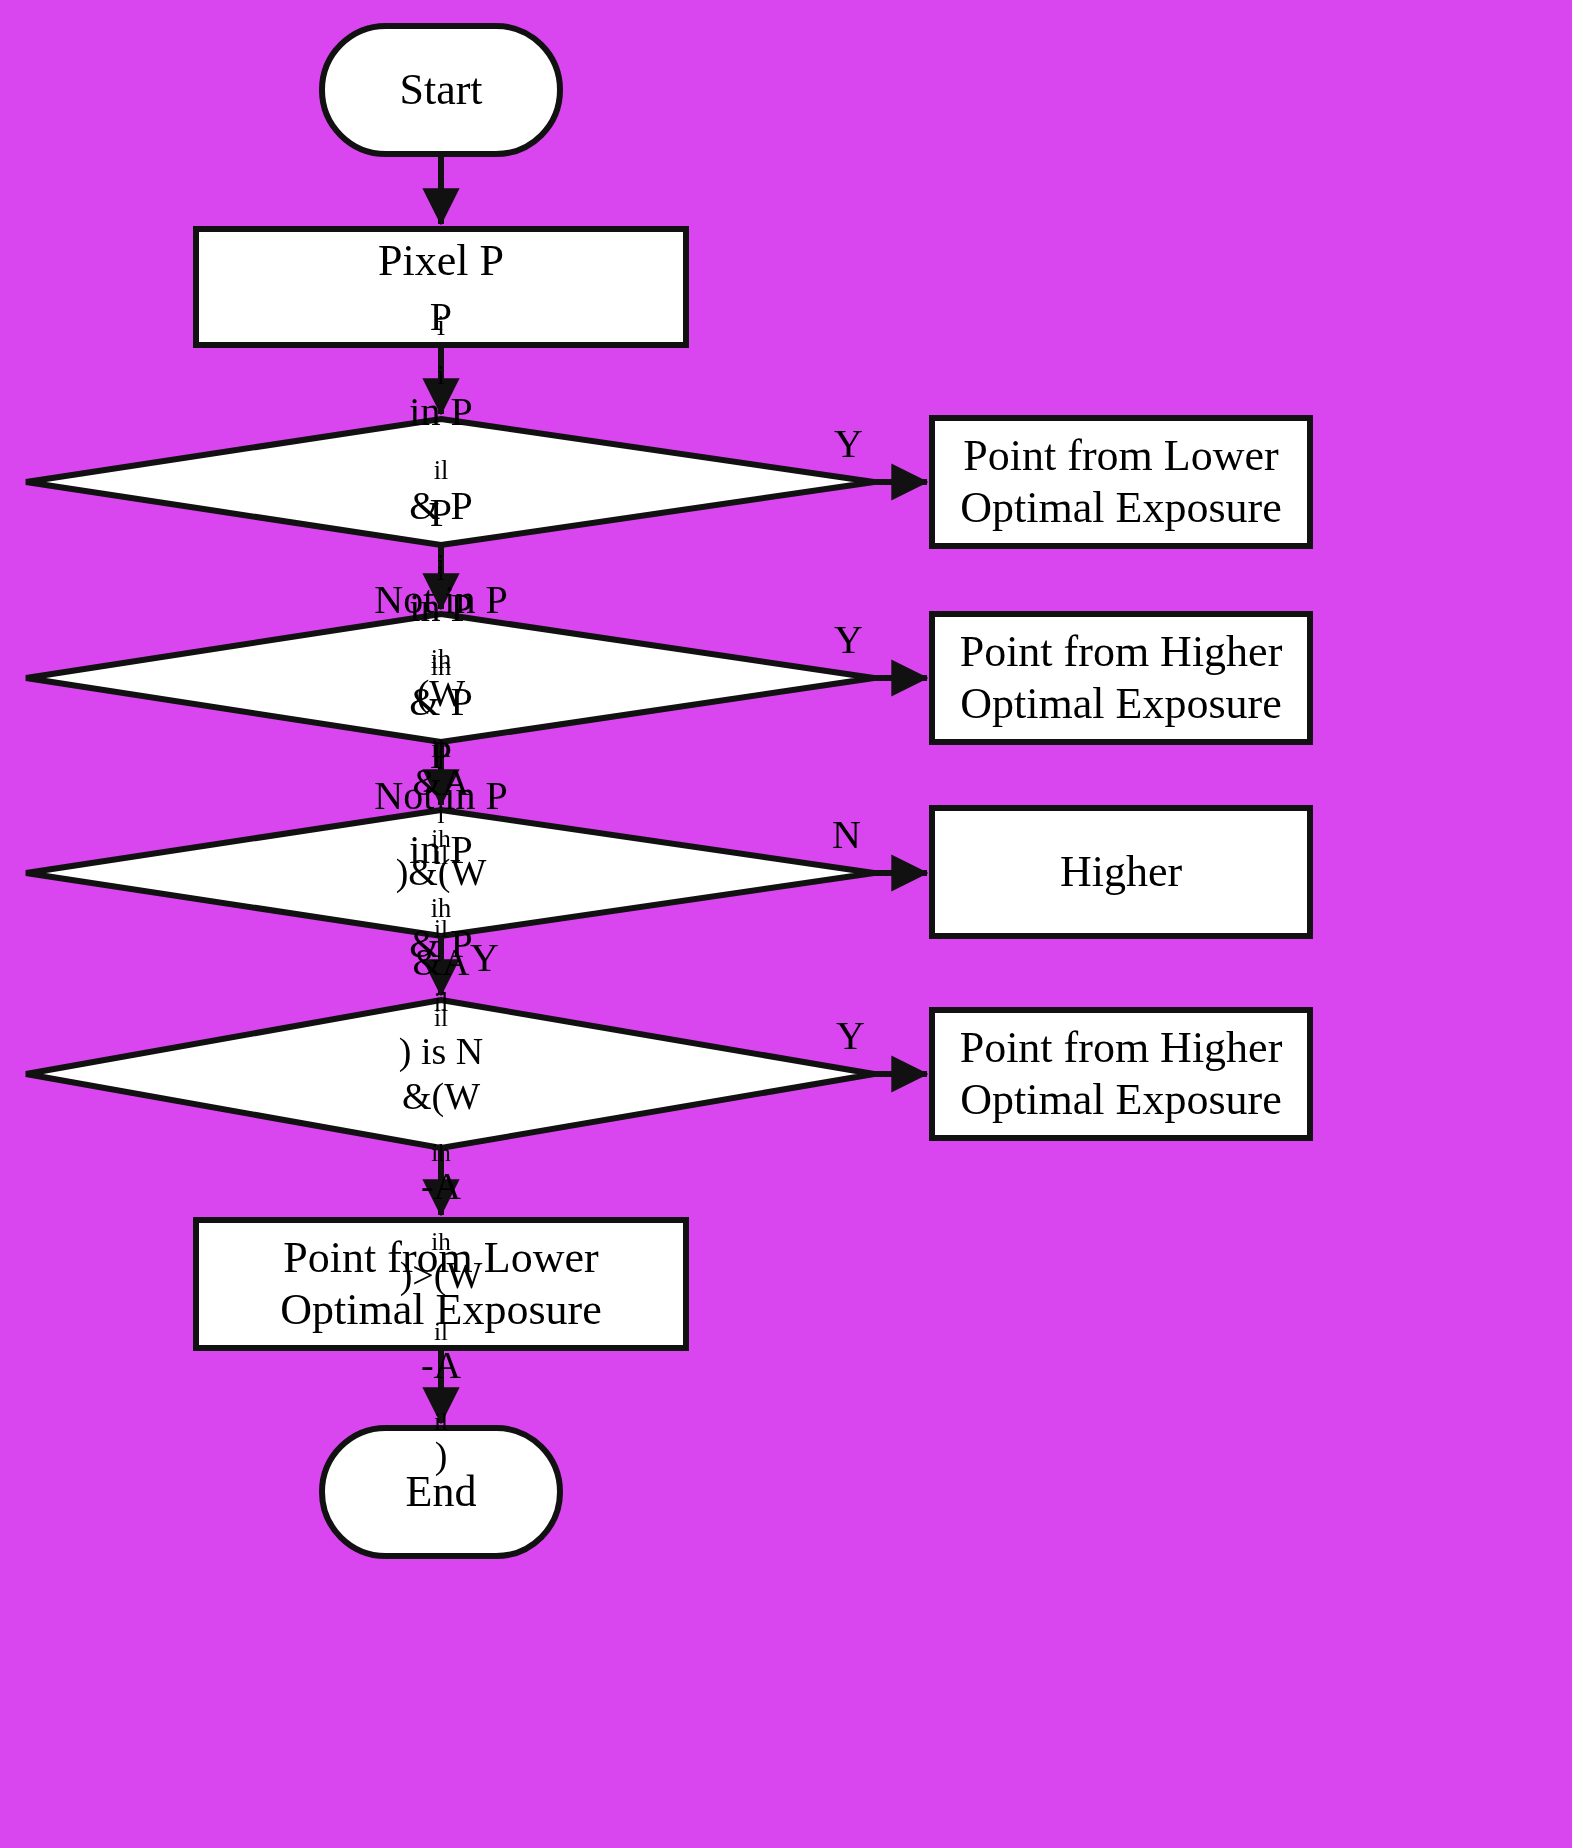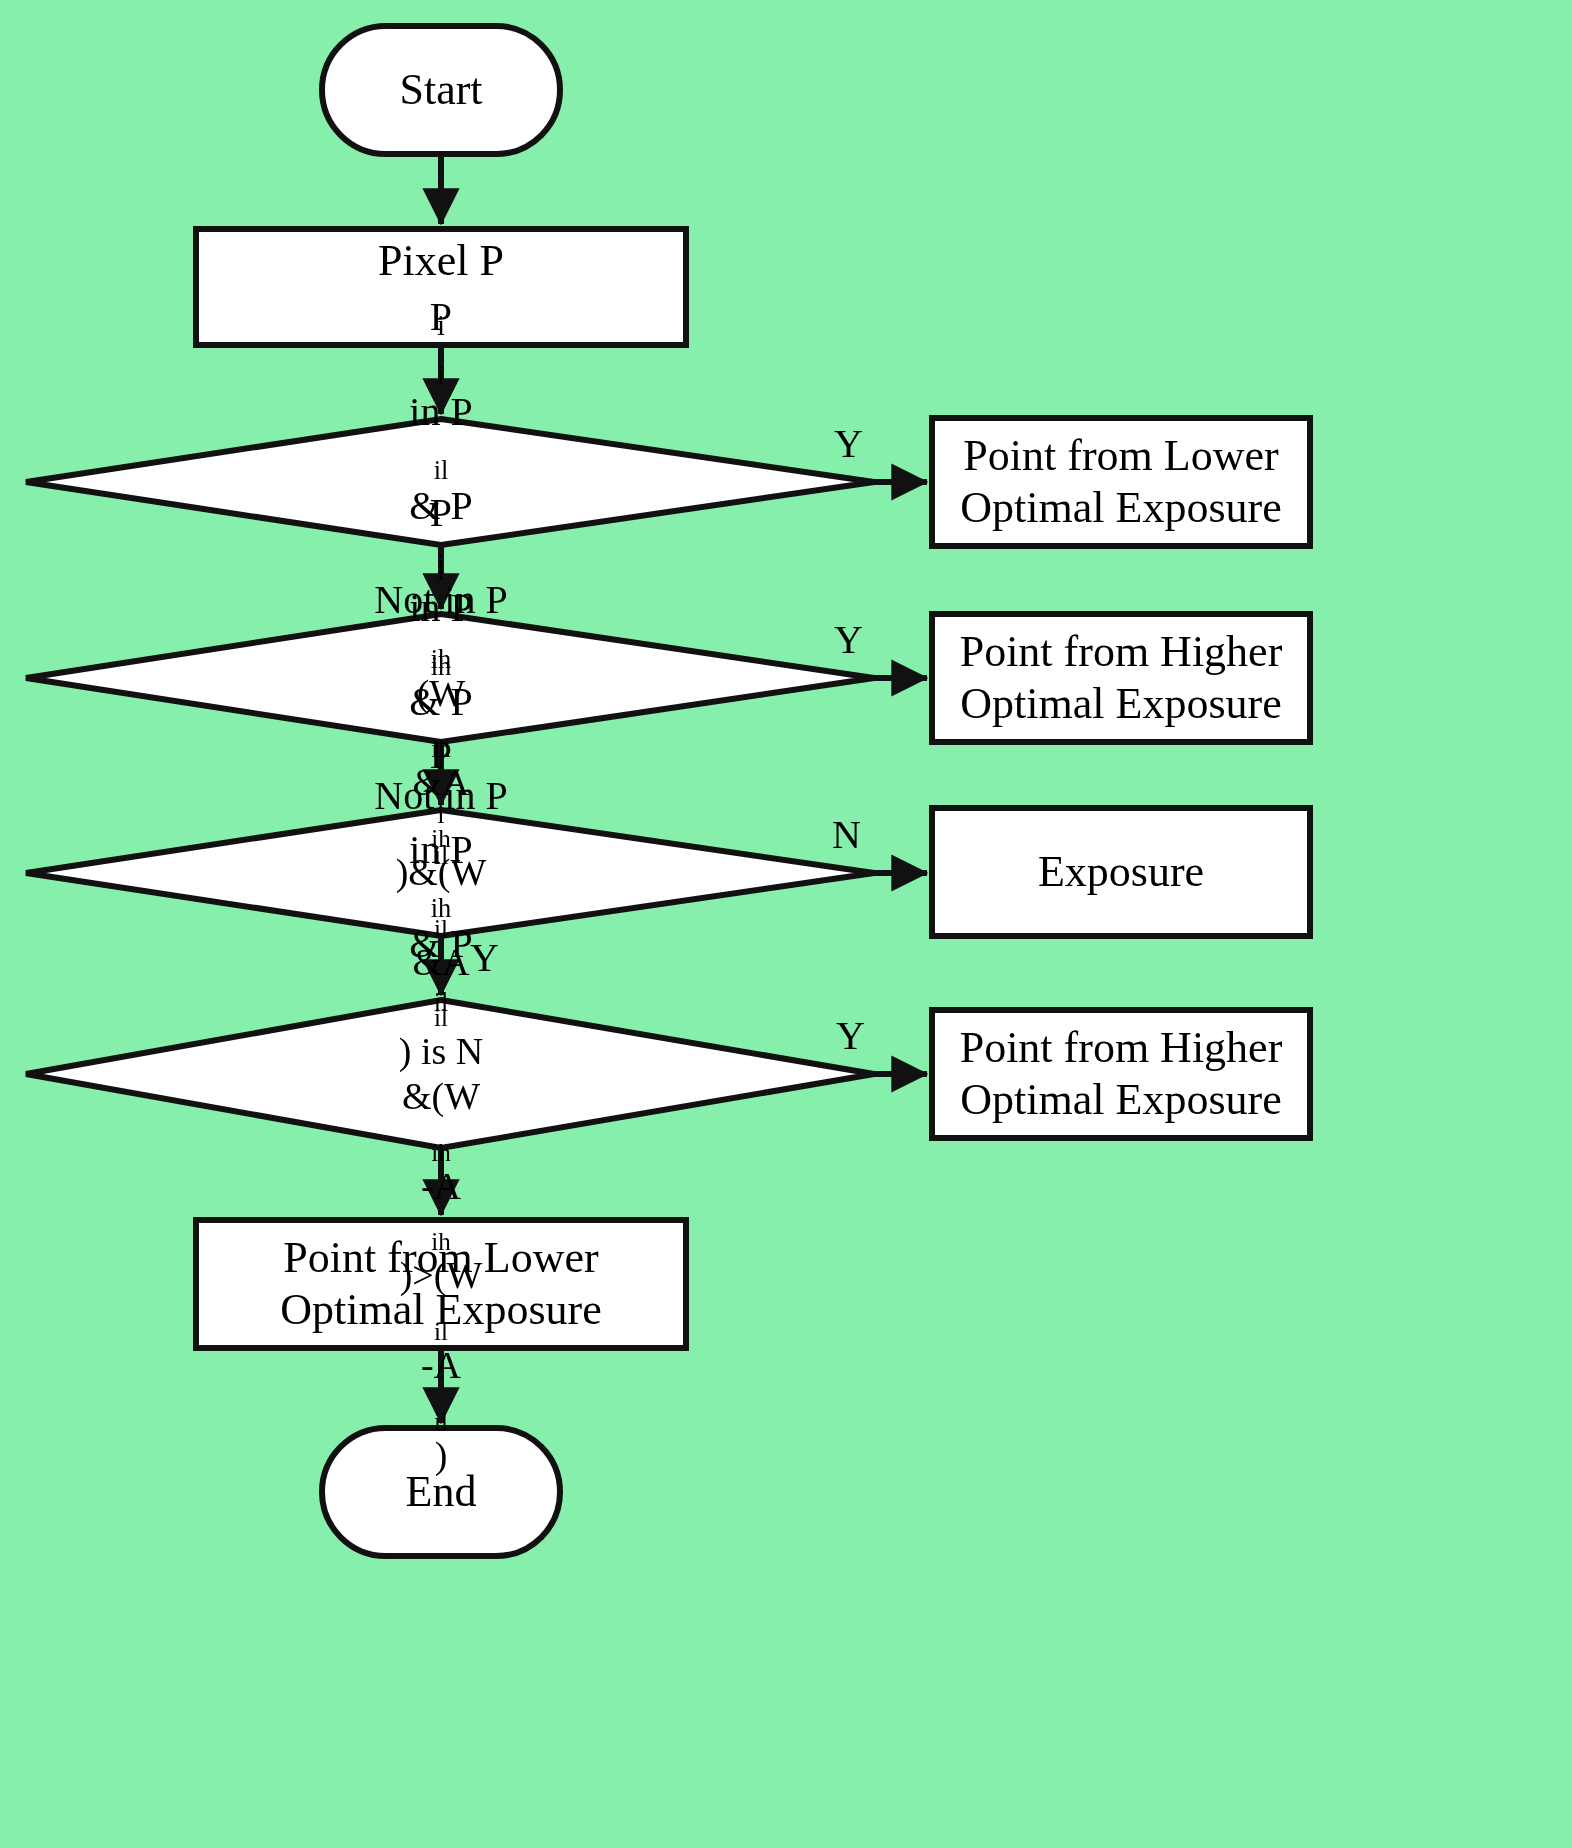--- a/index.html
+++ b/index.html
@@ -1,18 +1,18 @@
 <!DOCTYPE html>
 <html><head>
 <meta charset="utf-8">
 <title>Pixel Exposure Selection Flowchart</title>
 <style>
   html,body{margin:0;padding:0;background:#ffffff;}
   body{font-family:"Liberation Serif","DejaVu Serif",serif;color:#000;}
-  #stage{position:relative;width:1572px;height:1848px;background:#86efac;overflow:hidden;}
+  #stage{position:relative;width:1572px;height:1848px;background:#d946ef;overflow:hidden;}
   #svg-layer{position:absolute;left:0;top:0;width:1572px;height:1848px;}
   .node-text{
     position:absolute;
     display:flex;
     align-items:center;
     justify-content:center;
     text-align:center;
     line-height:1.18;
     white-space:nowrap;
     pointer-events:none;
@@ -110,21 +110,21 @@
     <span>Point from Lower</span>
     <span>Optimal Exposure</span>
   </div>
 
   <div class="node-text t-proc" style="left:932px;top:614px;width:378px;height:128px;flex-direction:column;">
     <span>Point from Higher</span>
     <span>Optimal Exposure</span>
   </div>
 
   <div class="node-text t-proc" style="left:932px;top:808px;width:378px;height:128px;">
-    <span>Exposure</span>
+    <span>Higher</span>
   </div>
 
   <div class="node-text t-proc" style="left:932px;top:1010px;width:378px;height:128px;flex-direction:column;">
     <span>Point from Higher</span>
     <span>Optimal Exposure</span>
   </div>
 
   <div class="node-text t-proc" style="left:196px;top:1220px;width:490px;height:128px;flex-direction:column;">
     <span>Point from Lower</span>
     <span>Optimal Exposure</span>

